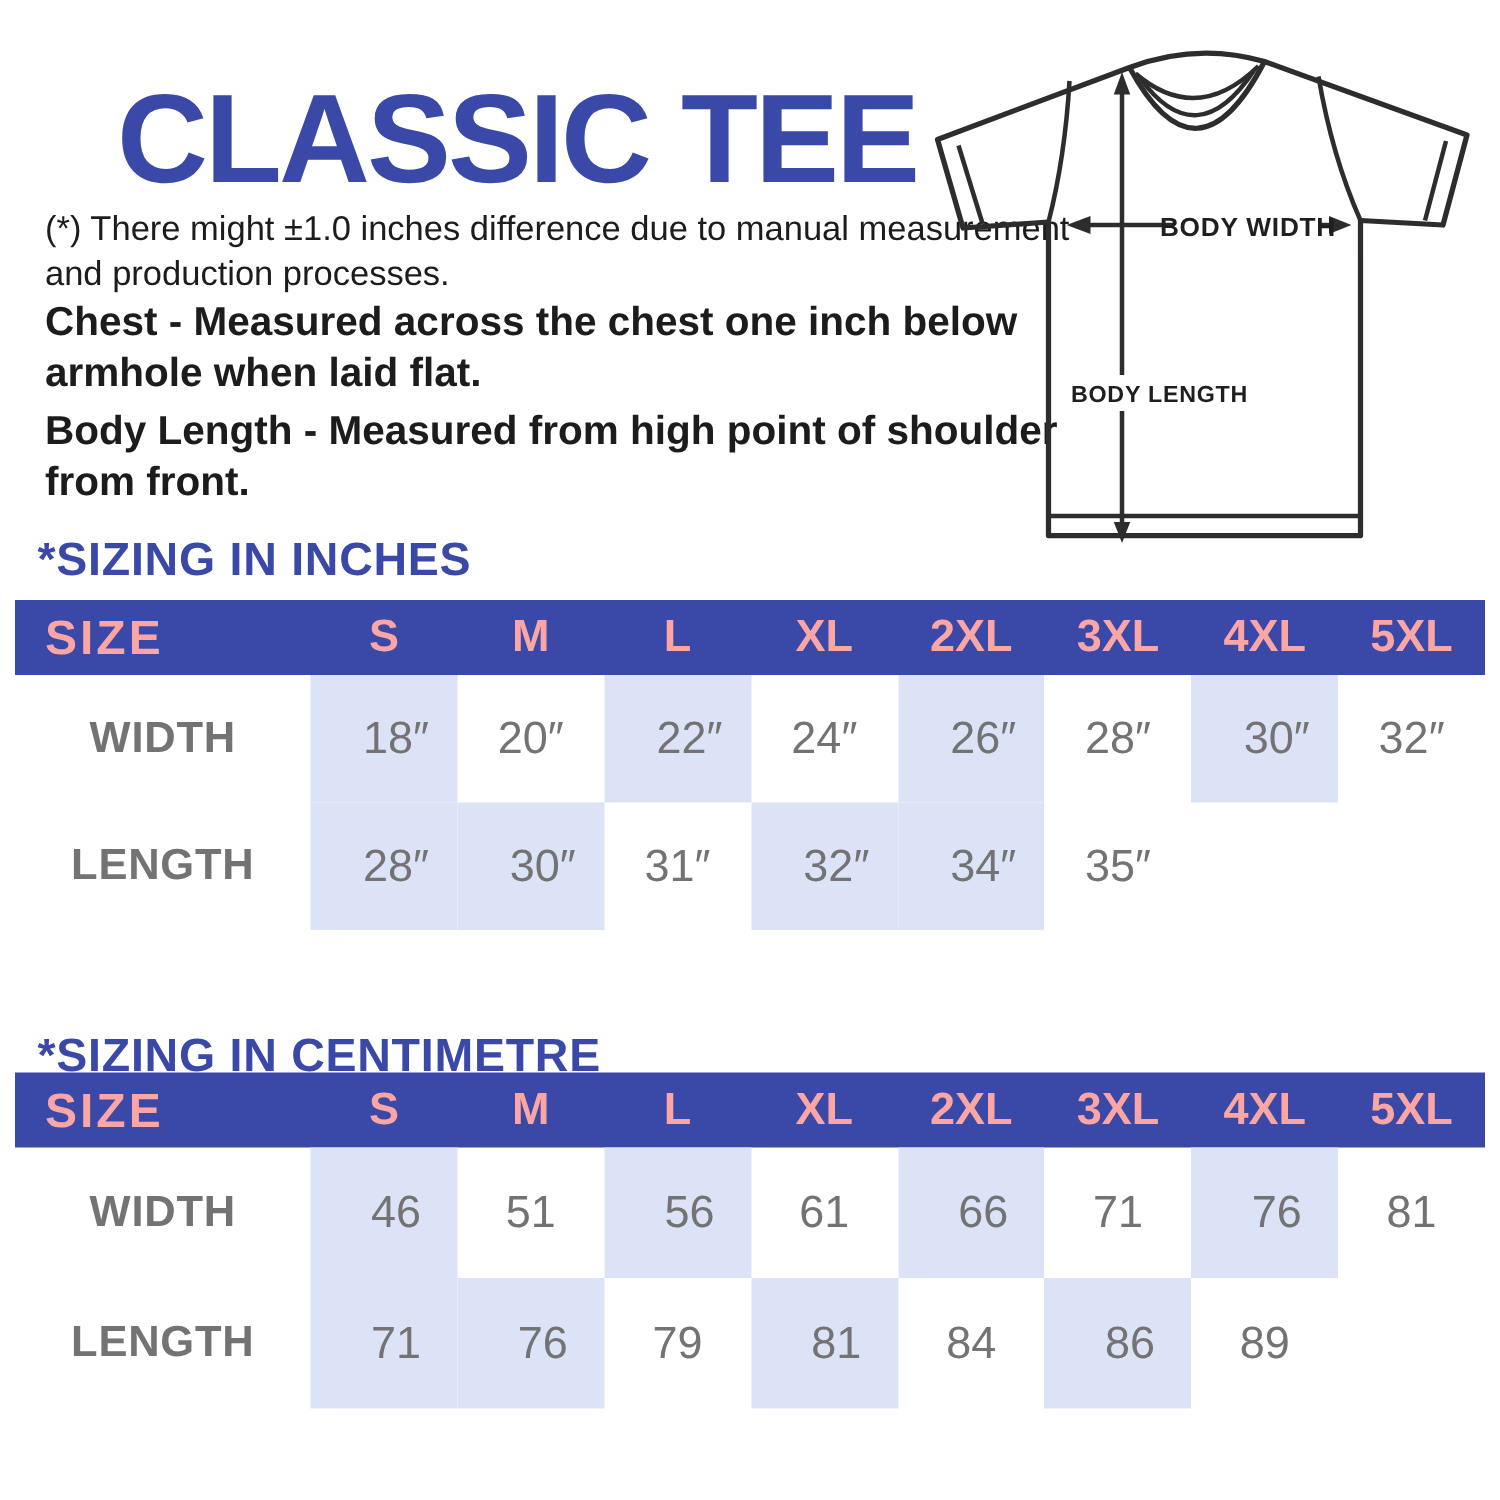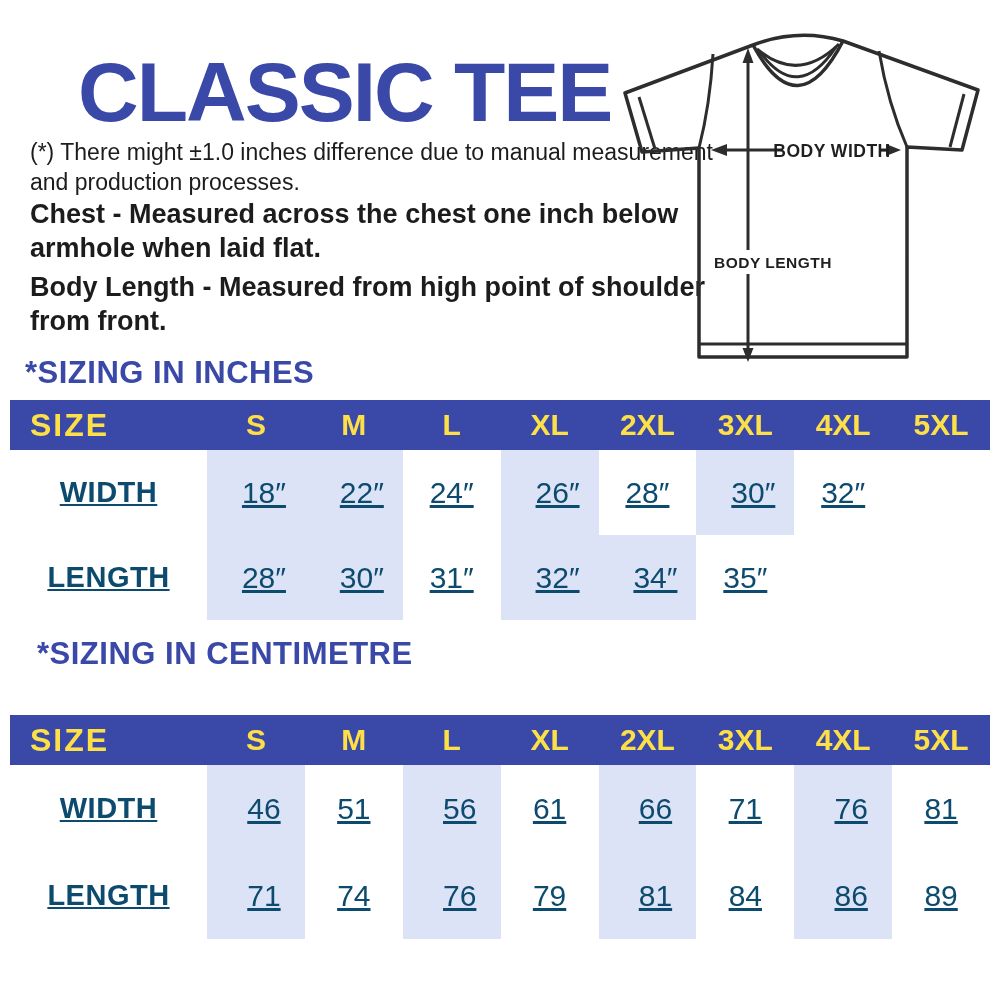--- a/index.html
+++ b/index.html
@@ -20,35 +20,35 @@
 
   .tshirt{position:absolute;left:610px;top:10px;width:390px;height:360px;}
   .tshirt path, .tshirt line{stroke:#2d2d2d;fill:none;}
   .tshirt text{font-family:"Liberation Sans","DejaVu Sans",sans-serif;fill:#1f1f1f;}
 
   .sec{
     position:absolute;left:25px;margin:0;
     font-size:31px;font-weight:bold;letter-spacing:.5px;color:#3a49a8;line-height:1.1;text-align:center;
   }
   .sec-inches{top:356px;}
-  .sec-cm{top:637px;margin-left:12px;}
+  .sec-cm{top:687px;}
 
   .sizing-table{position:absolute;left:10px;width:980px;}
   .t-inches{top:400px;}
   .t-cm{top:715px;}
   .thead{
     display:grid;grid-template-columns:197px repeat(8,1fr);
-    height:50px;background:#3a49a8;color:#fde047;font-weight:bold;
+    height:50px;background:#3a49a8;color:#fca5a5;font-weight:bold;
   }
   .hcell{display:flex;align-items:center;justify-content:center;font-size:30px;}
   .hcell.size{justify-content:flex-start;padding-left:20px;font-size:32px;letter-spacing:2px;}
   .trow{display:grid;grid-template-columns:197px repeat(8,1fr);}
   .t-inches .trow{height:85px;}
   .t-cm .trow{height:87px;}
-  .cell{display:flex;align-items:center;justify-content:center;font-size:30px;color:#0c4a6e;text-decoration:underline;}
+  .cell{display:flex;align-items:center;justify-content:center;font-size:30px;color:#737373;}
   .rlabel{font-weight:bold;font-size:29px;letter-spacing:.5px;}
   .shade{background:#dde3f7;padding-left:16px;}
 </style>
 </head>
 <body>
 
 <div class="page">
 
   <h1 class="title">CLASSIC TEE</h1>
 
@@ -102,20 +102,21 @@
       <div class="hcell">L</div>
       <div class="hcell">XL</div>
       <div class="hcell">2XL</div>
       <div class="hcell">3XL</div>
       <div class="hcell">4XL</div>
       <div class="hcell">5XL</div>
     </div>
     <div class="trow">
       <div class="cell rlabel">WIDTH</div>
       <div class="cell shade">18″</div>
+      <div class="cell">20″</div>
       <div class="cell shade">22″</div>
       <div class="cell">24″</div>
       <div class="cell shade">26″</div>
       <div class="cell">28″</div>
       <div class="cell shade">30″</div>
       <div class="cell">32″</div>
     </div>
     <div class="trow">
       <div class="cell rlabel">LENGTH</div>
       <div class="cell shade">28″</div>
@@ -148,21 +149,20 @@
       <div class="cell shade">56</div>
       <div class="cell">61</div>
       <div class="cell shade">66</div>
       <div class="cell">71</div>
       <div class="cell shade">76</div>
       <div class="cell">81</div>
     </div>
     <div class="trow">
       <div class="cell rlabel">LENGTH</div>
       <div class="cell shade">71</div>
-      <div class="cell">74</div>
       <div class="cell shade">76</div>
       <div class="cell">79</div>
       <div class="cell shade">81</div>
       <div class="cell">84</div>
       <div class="cell shade">86</div>
       <div class="cell">89</div>
     </div>
   </div>
 
 </div>

